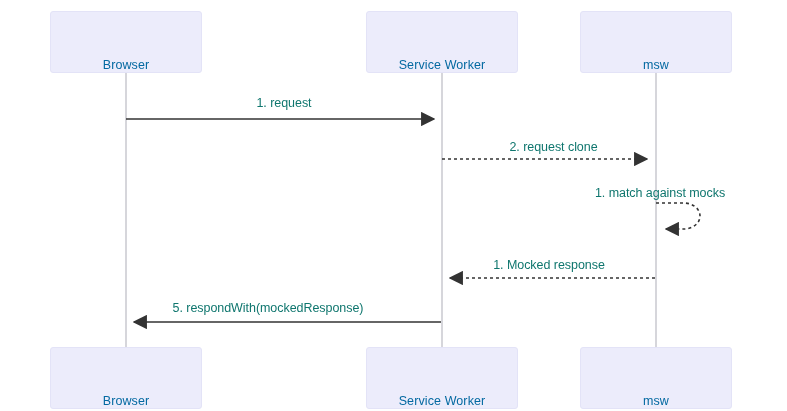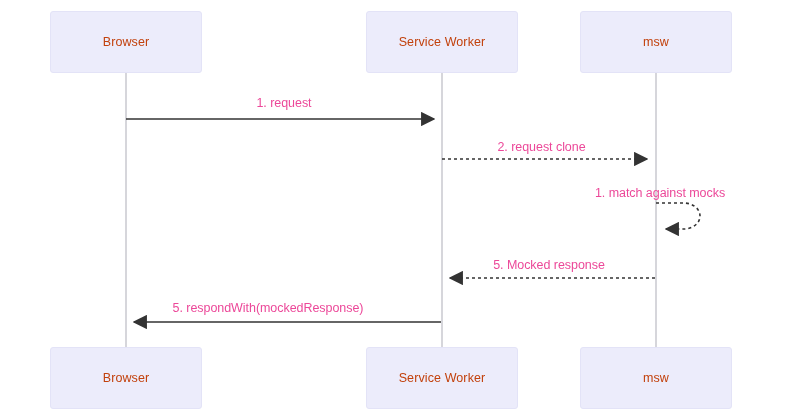--- a/index.html
+++ b/index.html
@@ -28,31 +28,31 @@
   }
   .actor-box {
     position: absolute;
     box-sizing: border-box;
     width: 152px;
     height: 62px;
     background: #ececfb;
     border: 1px solid #e3e3f7;
     border-radius: 3px;
     display: flex;
-    align-items: center;
+    align-items: flex-end;
     justify-content: center;
-    color: #c2410c;
+    color: #0369a1;
     font-size: 12.5px;
     font-family: "Liberation Sans", sans-serif;
     letter-spacing: 0.1px;
   }
   .msg-label {
     position: absolute;
     font-size: 12.5px;
-    color: #ec4899;
+    color: #0f766e;
     font-family: "Liberation Sans", sans-serif;
     white-space: nowrap;
     letter-spacing: -0.05px;
     text-align: center;
   }
   svg.edges {
     position: absolute;
     left: 0;
     top: 0;
     width: 787px;
@@ -106,21 +106,21 @@
 
     <path d="M 656 203 L 684 203 A 16 13 0 0 1 684 229 L 666 229" fill="none" stroke="#333333" stroke-width="1.6" stroke-dasharray="3,3" marker-end="url(#arrow-right)"></path>
 
     <line x1="655" y1="278" x2="450" y2="278" stroke="#333333" stroke-width="1.6" stroke-dasharray="3,3" marker-end="url(#arrow-left)"></line>
 
     <line x1="441" y1="322" x2="134" y2="322" stroke="#333333" stroke-width="1.6" marker-end="url(#arrow-left)"></line>
   </svg>
 
   <div class="msg-label" style="left:126px; width:316px; top:96px">1. request</div>
 
-  <div class="msg-label" style="left:448px; width:187px; top:140px">2. request clone</div>
+  <div class="msg-label" style="left:460px; width:187px; top:140px">2. request clone</div>
 
   <div class="msg-label" style="left:560px; width:200px; top:186px">1. match against mocks</div>
 
-  <div class="msg-label" style="left:442px; width:214px; top:258px">5. Mocked response</div>
+  <div class="msg-label" style="left:442px; width:214px; top:258px">1. Mocked response</div>
 
   <div class="msg-label" style="left:126px; width:284px; top:301px">5. respondWith(mockedResponse)</div>
 
 </div>
 
 </body></html>

